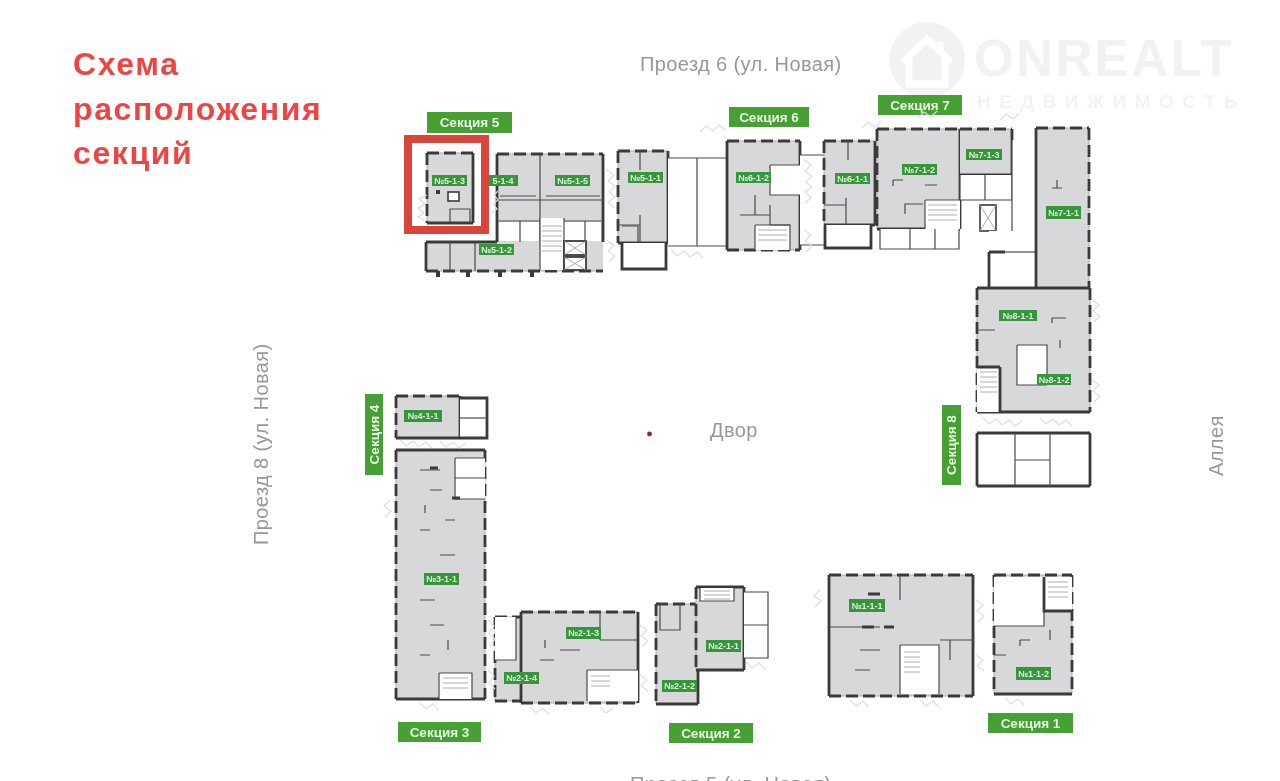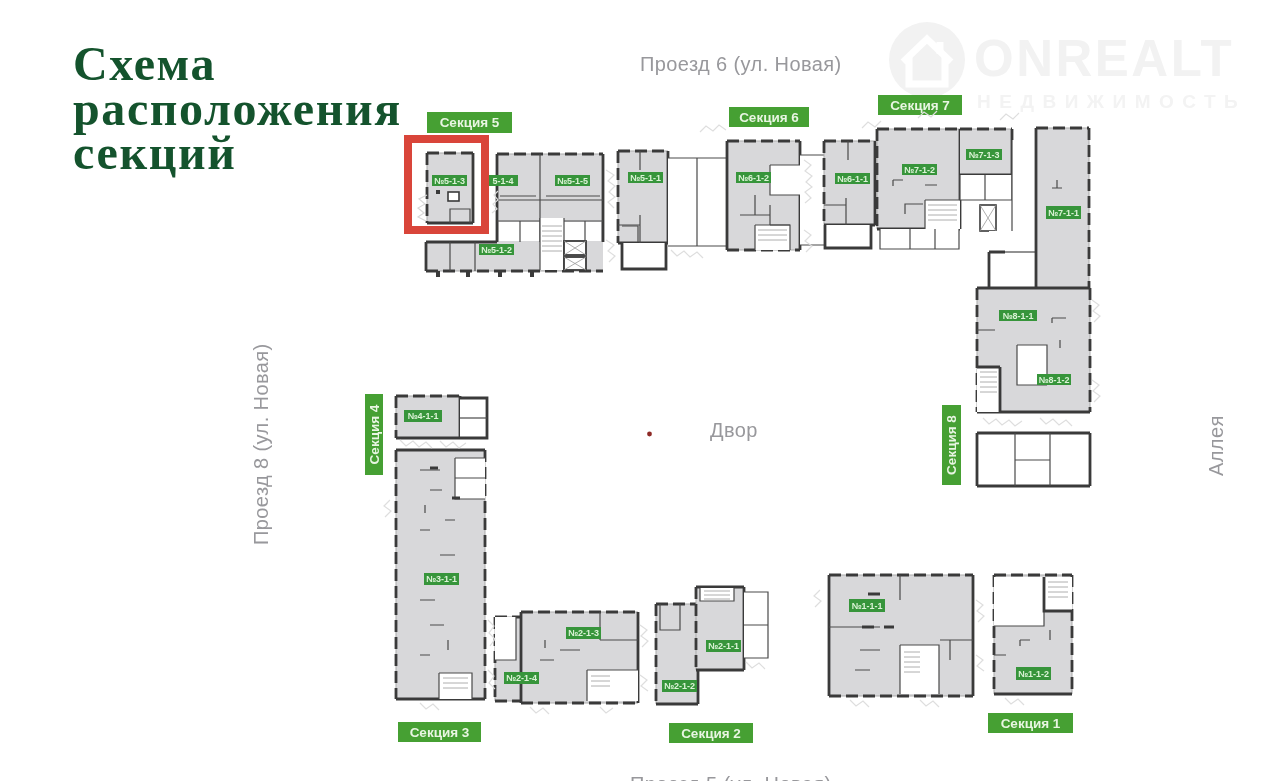--- a/index.html
+++ b/index.html
@@ -1,17 +1,17 @@
 <!DOCTYPE html>
 <html><head>
 <meta charset="utf-8">
 <style>
   html,body{margin:0;padding:0;background:#ffffff;width:1280px;height:781px;overflow:hidden;}
   body{font-family:"Liberation Sans",sans-serif;position:relative;}
-  .title{position:absolute;left:73px;top:42px;font-size:48px;line-height:44.5px;font-weight:bold;color:#14532d;letter-spacing:1.6px;font-family:Liberation Serif, serif;}
+  .title{position:absolute;left:73px;top:42px;font-size:32px;line-height:44.5px;font-weight:bold;color:#ef4444;letter-spacing:1.6px;}
   svg{position:absolute;left:0;top:0;}
   .sec{fill:#46a033;}
   .sectxt{fill:#e8f5e2;font-size:13.5px;font-weight:bold;text-anchor:middle;}
   .unit{fill:#37953b;}
   .unittxt{fill:#dcf3d7;font-size:9px;font-weight:bold;text-anchor:middle;}
   .grey{fill:#d8d8da;}
   .white{fill:#ffffff;}
   .w{stroke:#3a3a3a;stroke-width:2.8;fill:none;}
   .wd{stroke:#3a3a3a;stroke-width:2.8;fill:none;stroke-dasharray:12 5;}
   .wu{stroke:#ababab;stroke-width:1;fill:none;}

